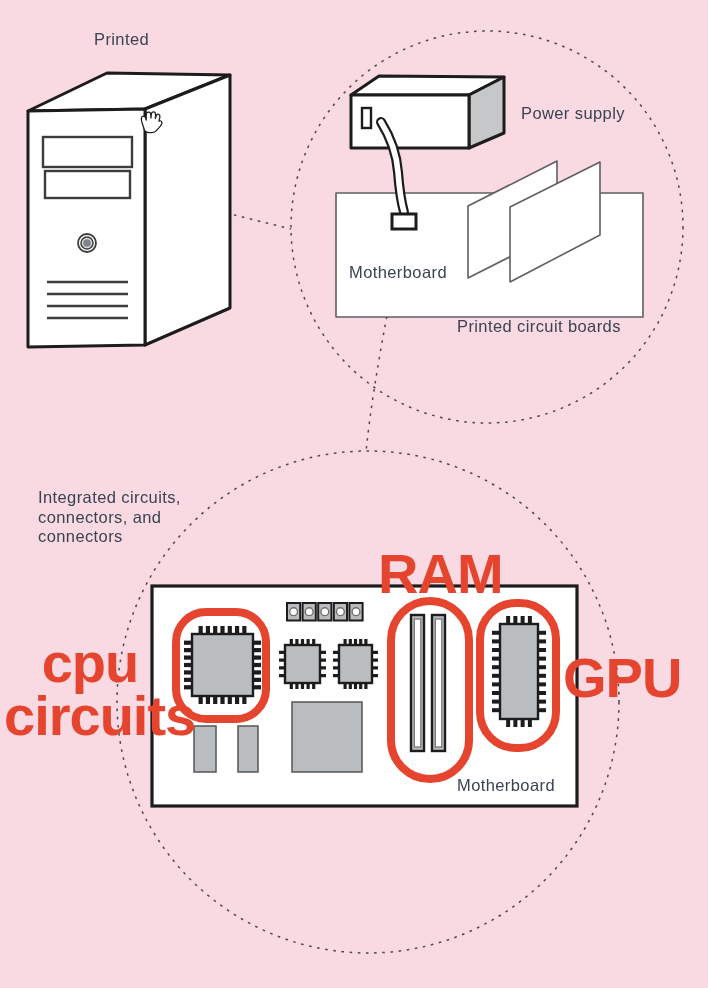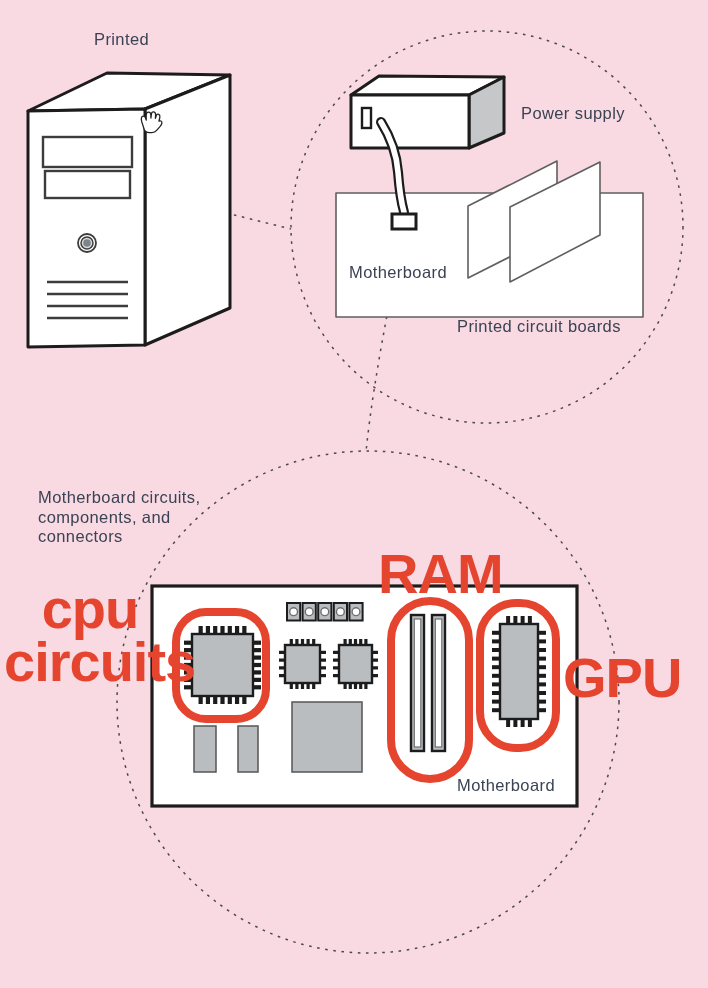--- a/index.html
+++ b/index.html
@@ -223,26 +223,26 @@
       <rect class="ring" x="480" y="603" width="76" height="145" rx="36"></rect>
     </g>
   </svg>
 
   <div class="lbl" style="left:94px;top:30px;">Printed</div>
   <div class="lbl" style="left:521px;top:104px;">Power supply</div>
   <div class="lbl" style="left:349px;top:263px;">Motherboard</div>
   <div class="lbl" style="left:457px;top:317px;">Printed circuit boards</div>
 
   <div class="lbl caption" style="left:38px;top:488px;">
-    <div>Motherboard circuits,</div>
-    <div>components, and</div>
+    <div>Integrated circuits,</div>
+    <div>connectors, and</div>
     <div>connectors</div>
   </div>
 
   <div class="lbl" style="left:457px;top:776px;">Motherboard</div>
 
-  <div class="annot annot-block" style="left:4px;top:582px;">
+  <div class="annot annot-block" style="left:4px;top:636px;">
     <div>cpu</div>
     <div>circuits</div>
   </div>
   <div class="annot" style="left:378px;top:546px;">RAM</div>
   <div class="annot" style="left:563px;top:650px;text-align:center;">GPU</div>
 </div>
 
 </body></html>

